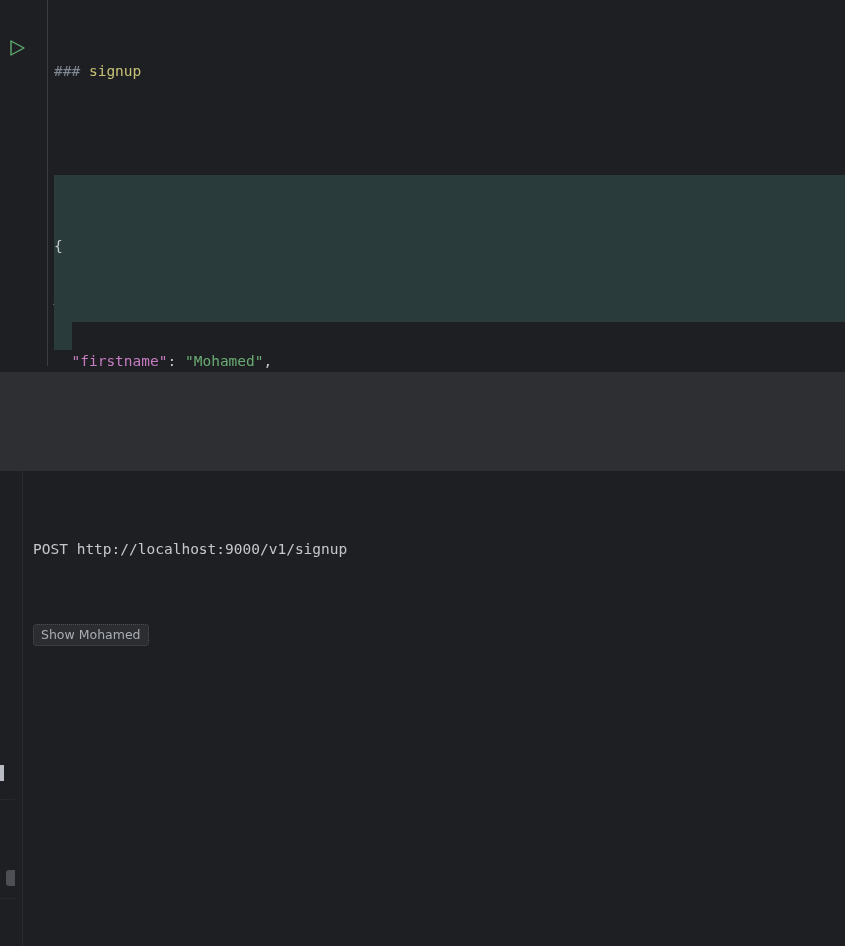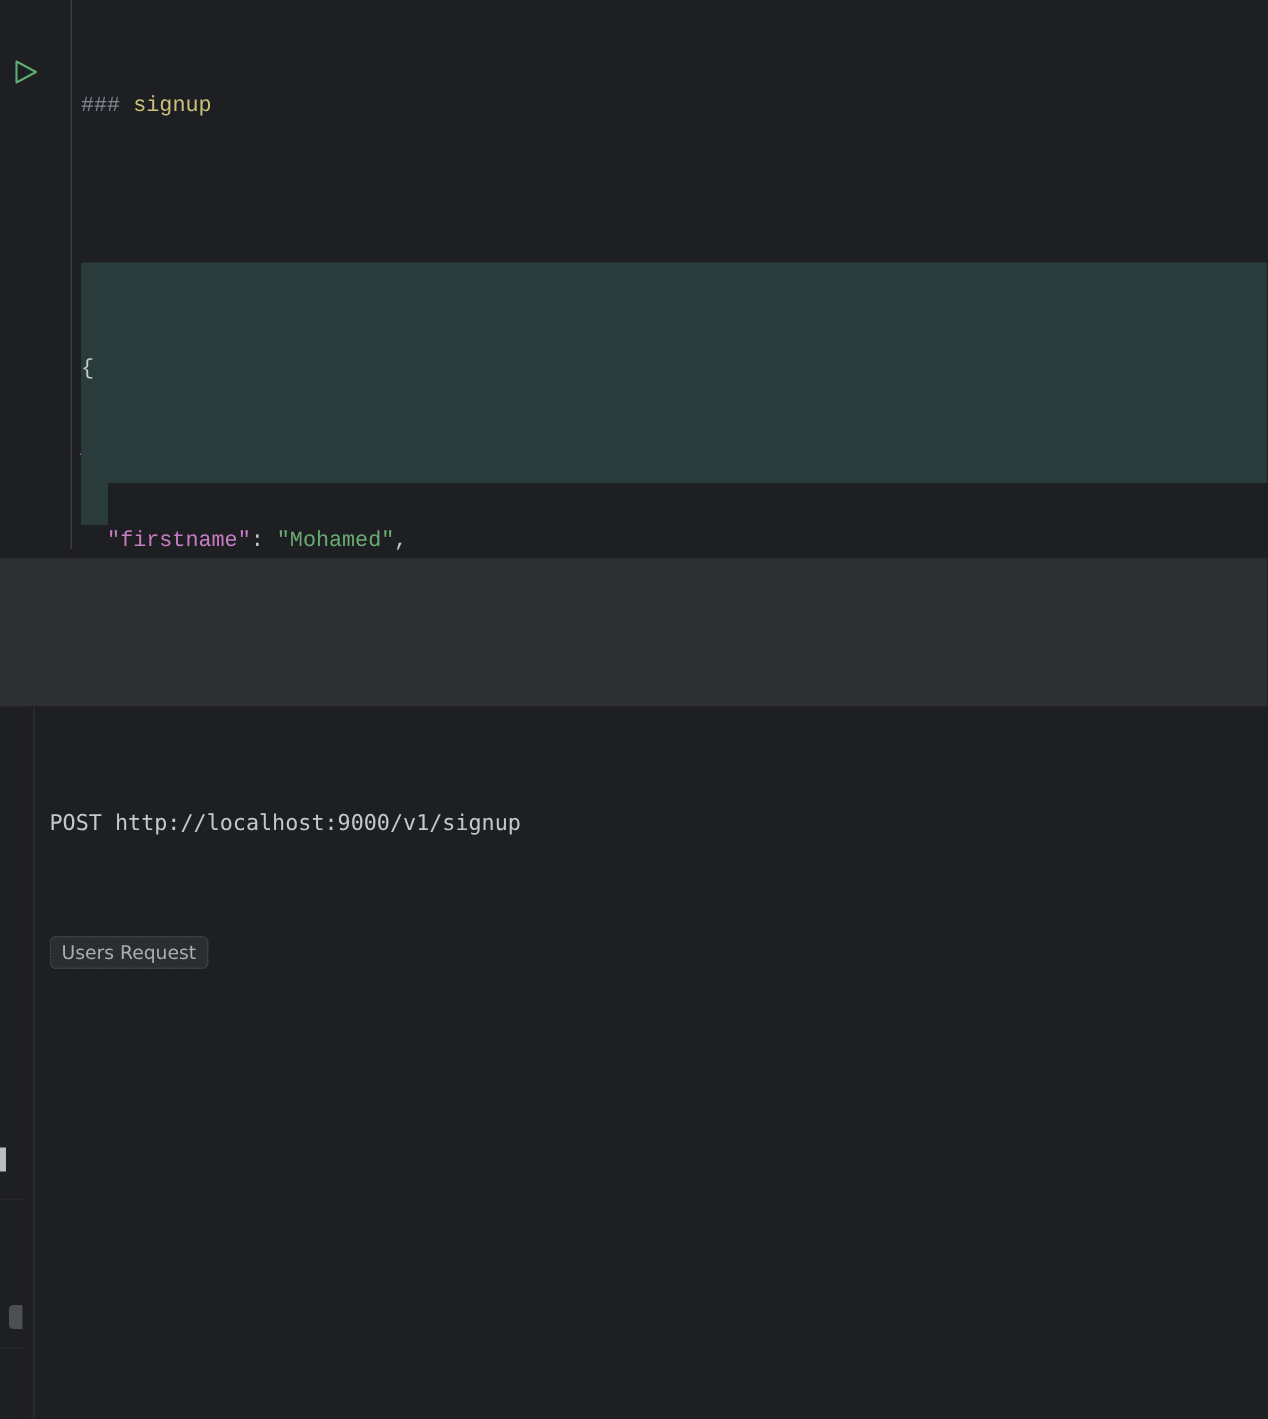--- a/index.html
+++ b/index.html
@@ -7,21 +7,21 @@
     width: 845px; height: 946px;
     background: #1e1f22;
     font-family: "DejaVu Sans Mono", monospace;
     overflow: hidden;
   }
   .app { position: relative; width: 845px; height: 946px; }
 
   
   .editor {
     position: absolute; left: 0; top: 0; width: 845px; height: 468px;
-    background: #1e1f22; overflow: hidden; font-family: Liberation Mono, monospace;
+    background: #1e1f22; overflow: hidden;
   }
   .gutter {
     position: absolute; left: 0; top: 0; width: 47px; height: 372px;
     background: #1e1f22;
   }
   .gutter-divider {
     position: absolute; left: 47px; top: 0; width: 1px; height: 366px;
     background: #3a3d41;
   }
   .run-icon {
@@ -219,21 +219,21 @@
         <i></i>
     </div>
     <div class="toolbar-sep"></div>
   </div>
 
   <div class="response">
     <div class="resp-gutter-line"></div>
     <div class="resp-body">
       <div class="rline">POST http://localhost:9000/v1/signup</div>
       <div class="srow">
-        <span class="show-request">Users Request</span>
+        <span class="show-request">Show Mohamed</span>
       </div>
       <div class="rline blank">&nbsp;</div>
       <div class="rline blank">&nbsp;</div>
       
       
       
       
       
       
       

